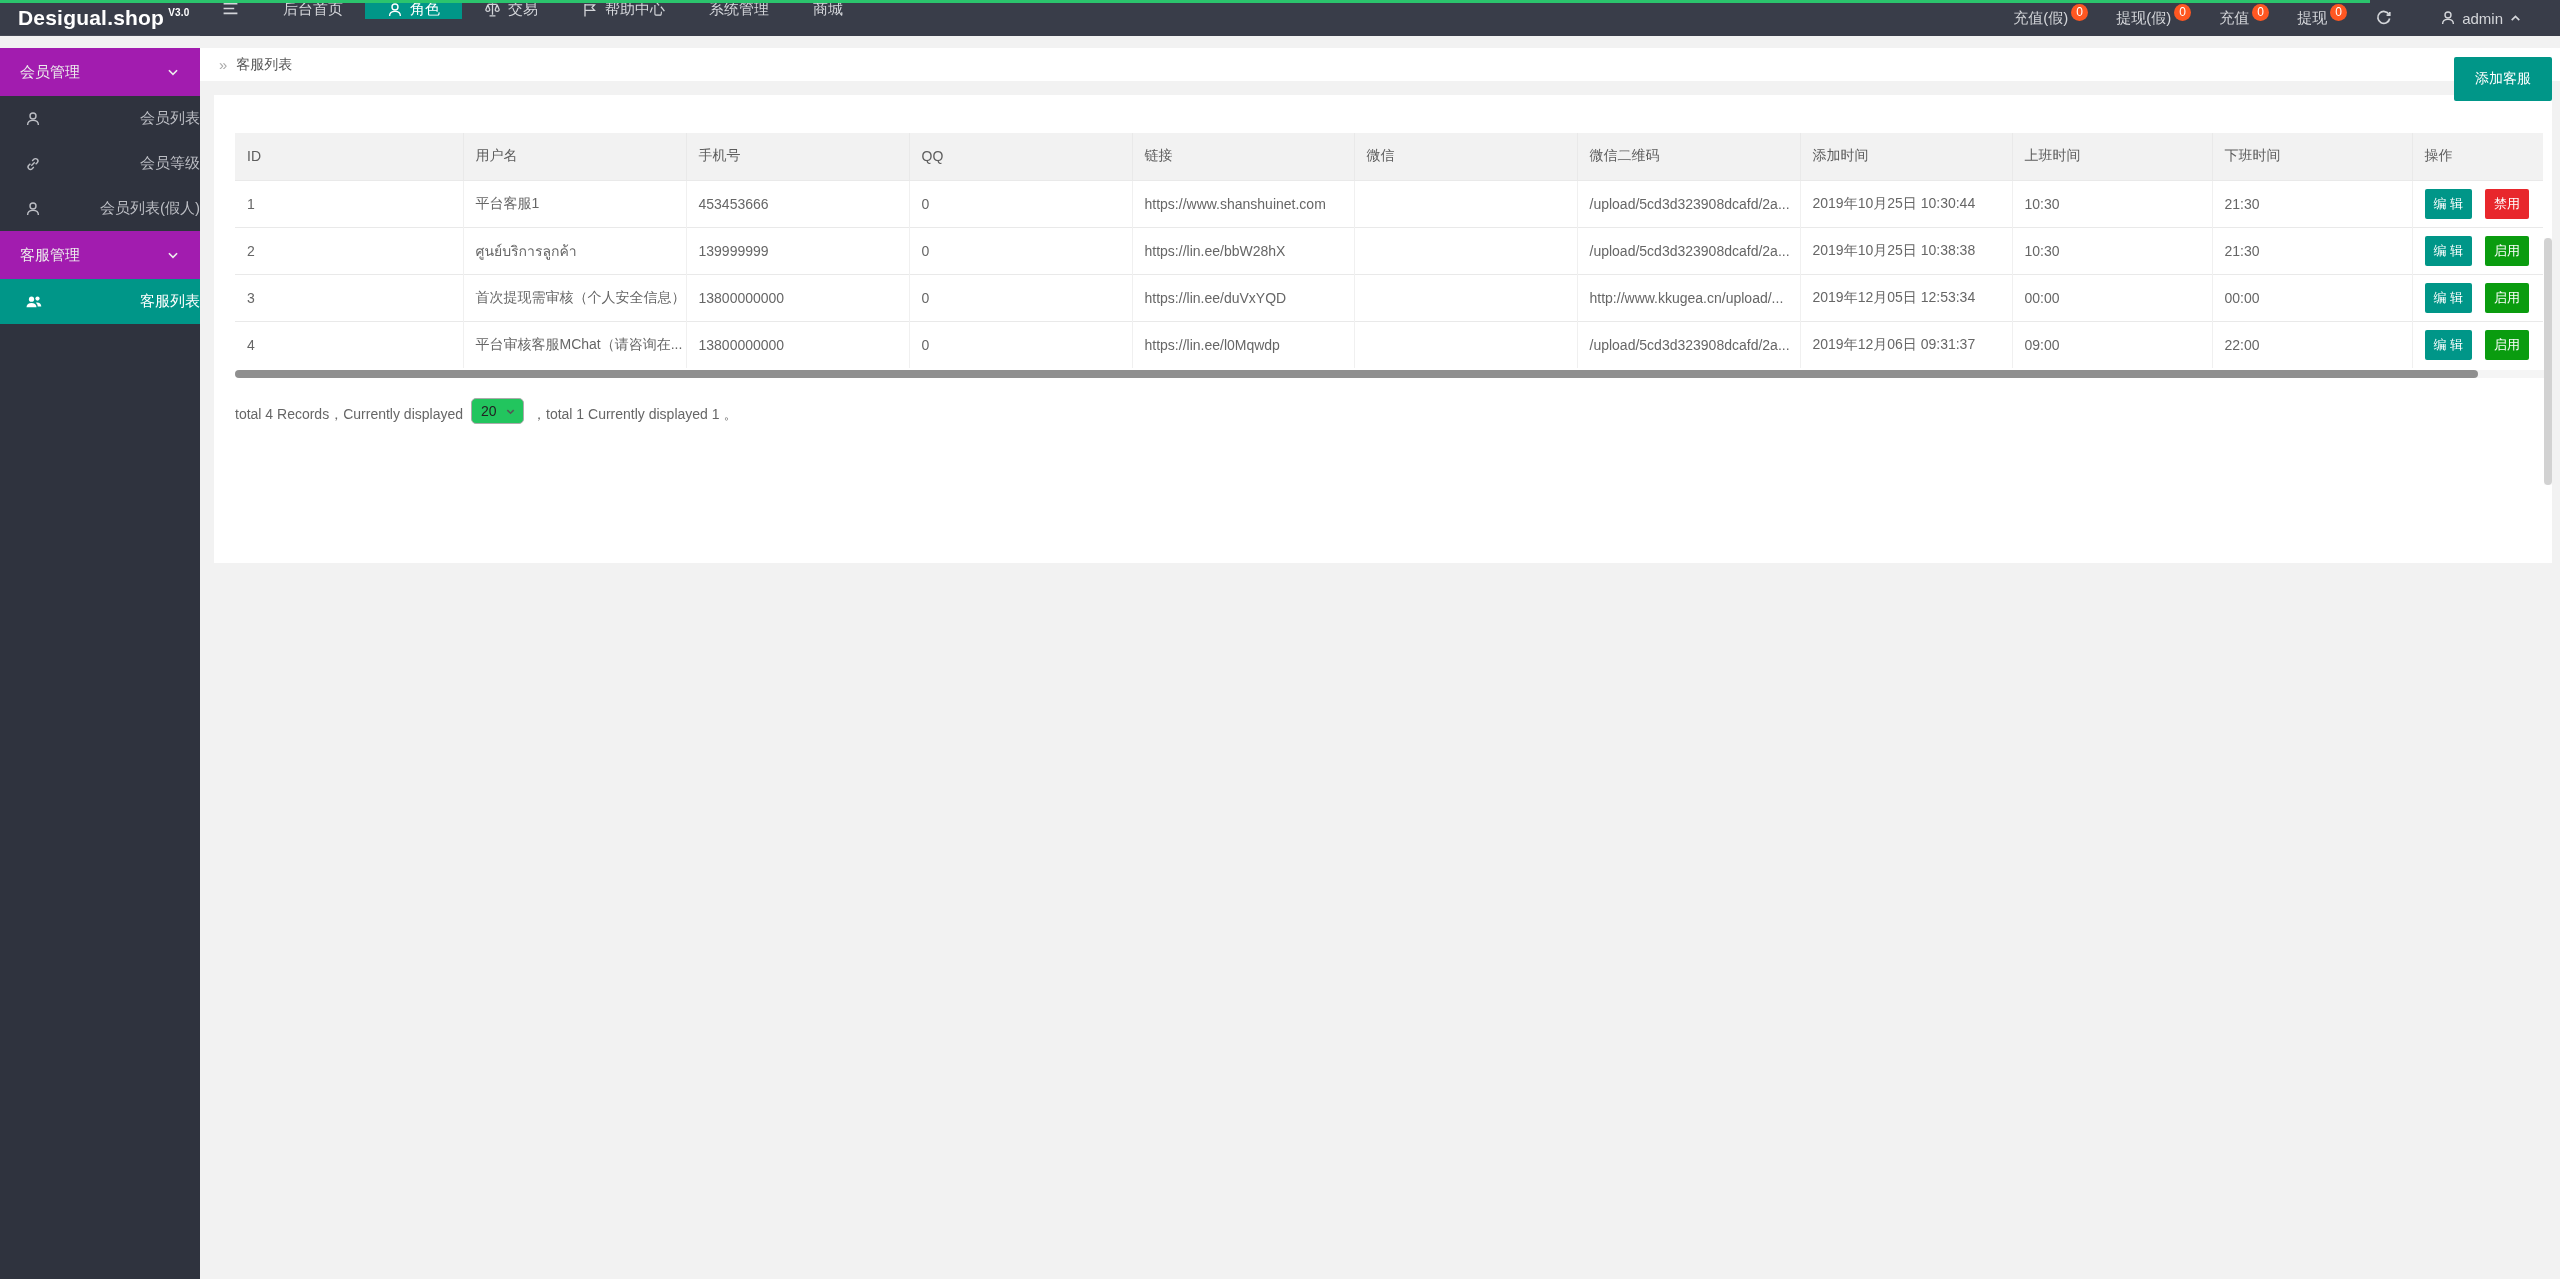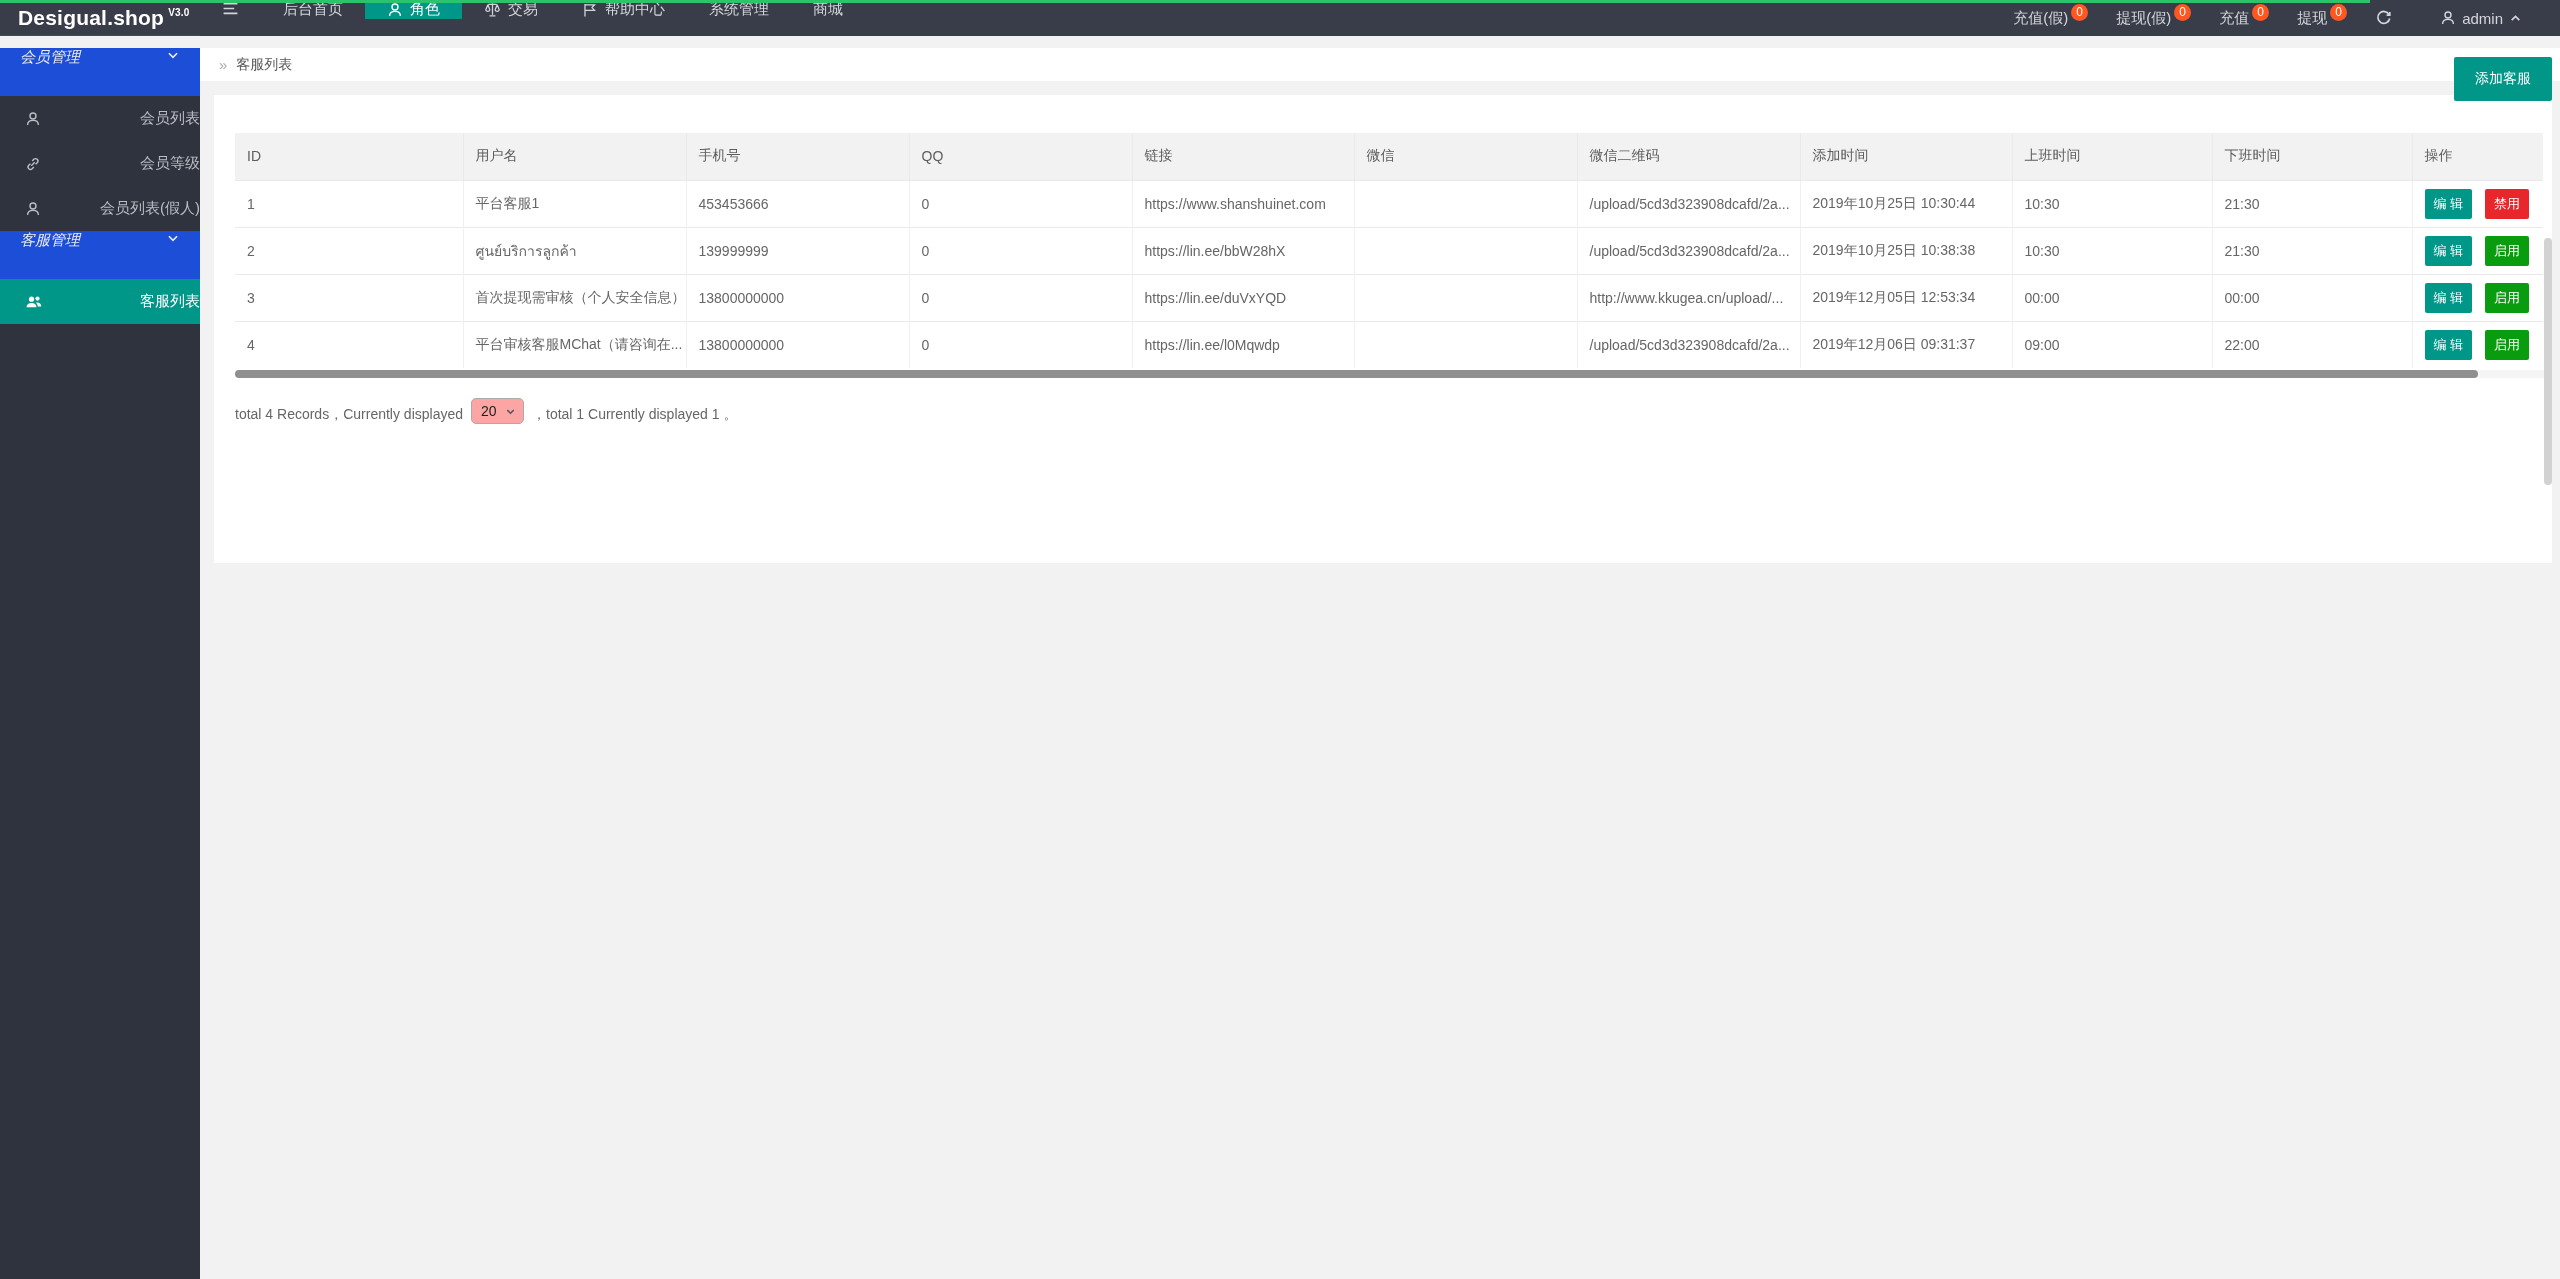--- a/index.html
+++ b/index.html
@@ -45,23 +45,23 @@
     min-width:17px; height:17px; line-height:17px; text-align:center;
     border-radius:9px; padding:0 3px;
   }
 
   
   .sidebar {
     position:absolute; top:48px; left:0; width:200px; height:1231px;
     background:#2F333E; z-index:9;
   }
   .side-group-title {
-    height:48px; background:#1d4ed8;
-    display:flex; align-items:flex-start; justify-content:space-between;
-    padding:0 20px; color:#ececec; font-size:15px; cursor:pointer;font-style:italic;
+    height:48px; background:#a21caf;
+    display:flex; align-items:center; justify-content:space-between;
+    padding:0 20px; color:#ececec; font-size:15px; cursor:pointer;
   }
   .side-item {
     height:45px; display:flex; align-items:center; gap:11px;
     padding-left:25px; color:#bcbec4; font-size:15px; cursor:pointer;
     background:#2F333E;
     justify-content:space-between;
   }
   .side-item.active { background:#009688; color:#fff; }
 
   
@@ -132,21 +132,21 @@
   .h-scrollbar { margin:2px 0 0 21px; width:2317px; height:8px; background:#f5f5f5; border-radius:4px; }
   .h-scrollbar .thumb { width:2243px; height:8px; background:#8f8f8f; border-radius:4px; }
   .v-scrollbar { position:absolute; top:143px; right:0; width:8px; height:247px; background:#fafafa; }
   .v-scrollbar .thumb { width:8px; height:247px; background:#d2d2d2; border-radius:4px; }
 
   
   .pagination { margin:20px 0 0 21px; display:flex; align-items:flex-end; font-size:14px; color:#666; }
   .pager-select {
     display:inline-flex; align-items:center; justify-content:space-between;
     width:53px; height:26px; margin:0 8px; padding:0 7px 0 9px;
-    border:1px solid #ababab; border-radius:5px; background:#fca5a5;
+    border:1px solid #ababab; border-radius:5px; background:#22c55e;
     font-size:14px; color:#222; cursor:pointer;
   }
 </style>
 </head>
 <body>
 
 <div class="topbar">
   <div class="top-strip"></div>
 
   <div class="logo">

